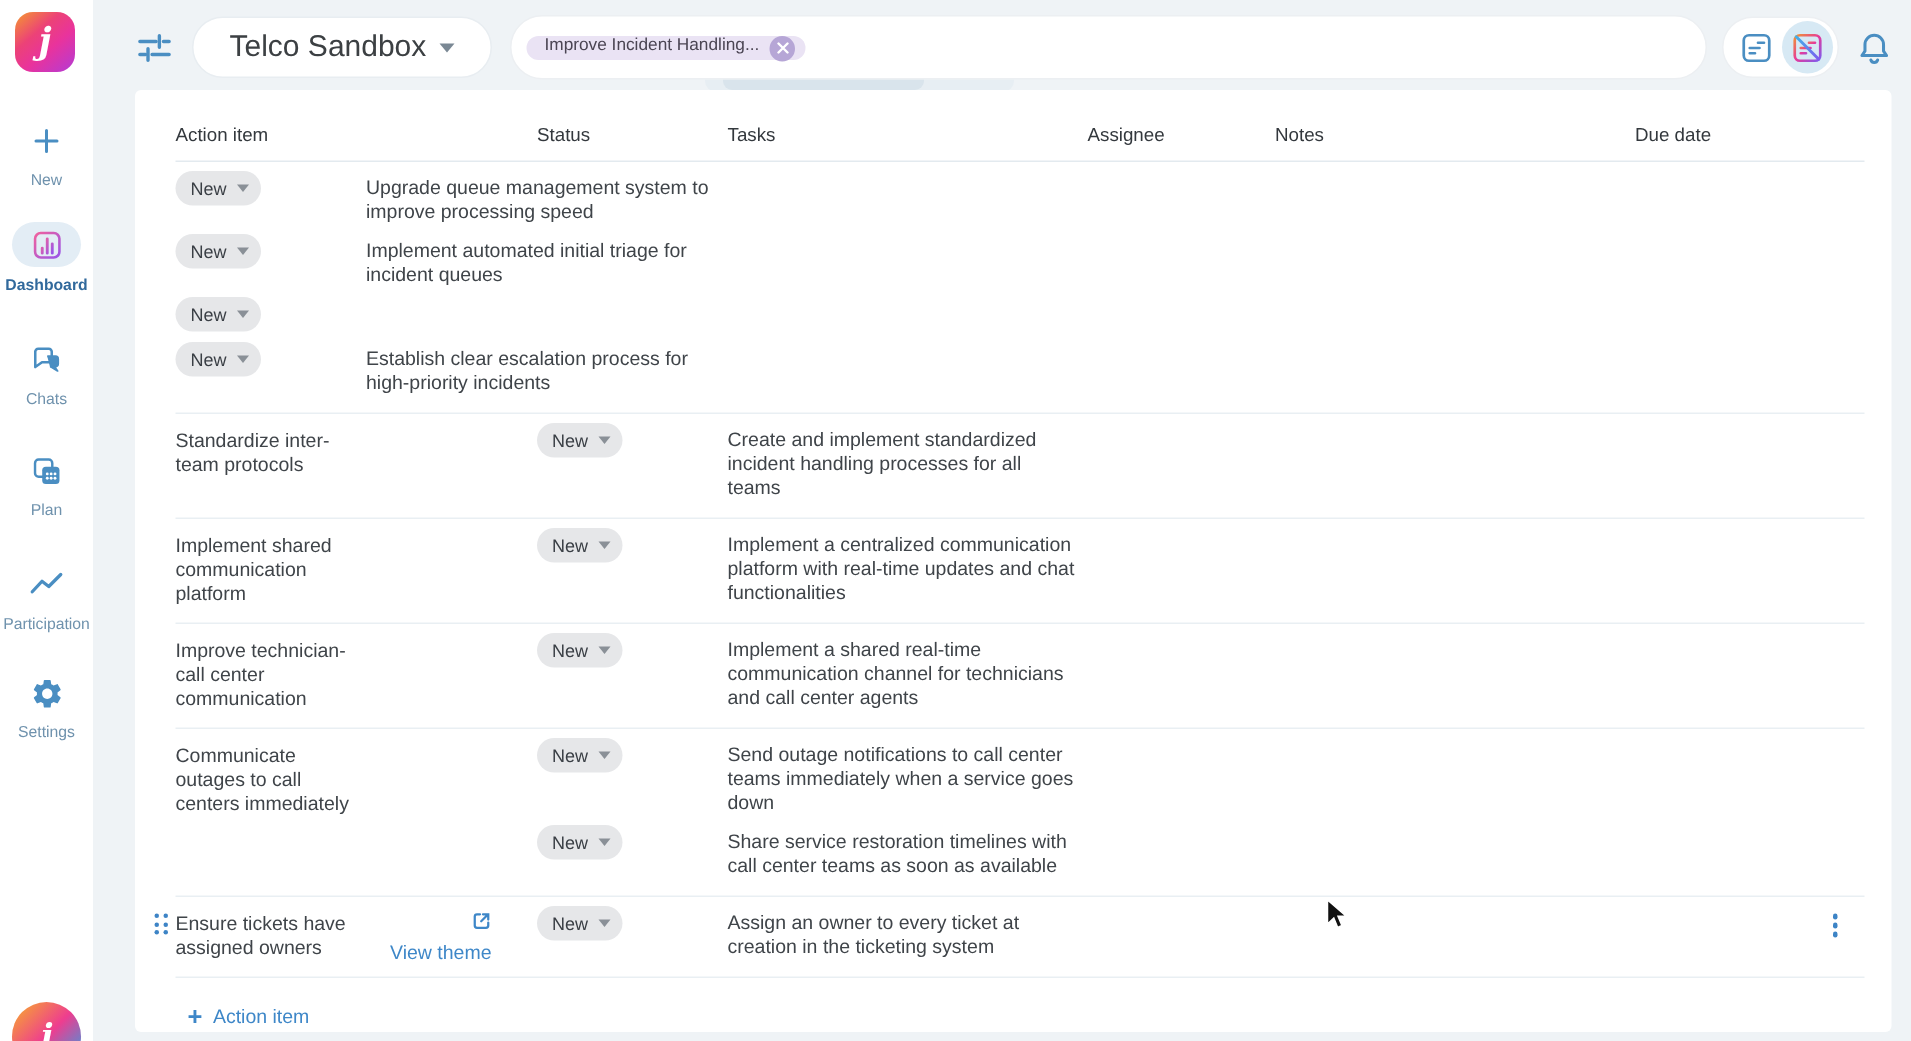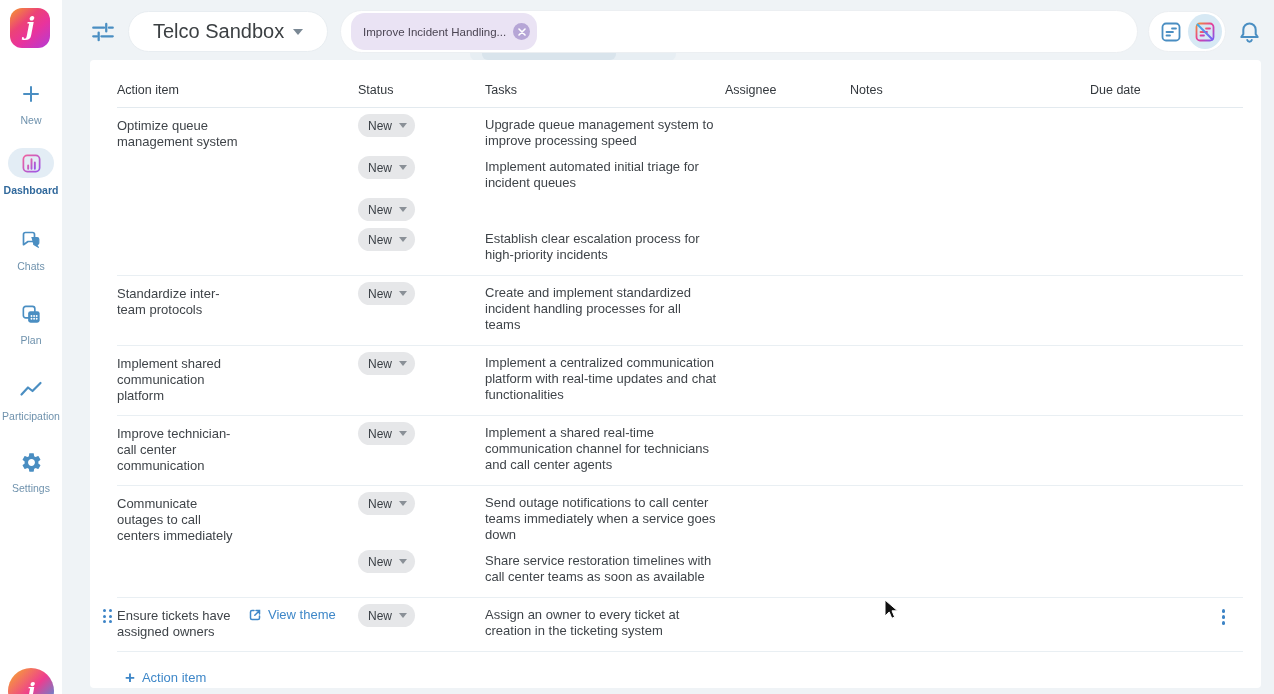--- a/index.html
+++ b/index.html
@@ -24,21 +24,21 @@
   .side-item.active .si-label{color:var(--side-active);font-weight:bold;}
 
   
   .tb-filter{position:absolute;left:90px;top:19px;width:26px;height:26px;z-index:2;cursor:pointer;}
   .ws-pill{position:absolute;left:128px;top:11px;width:200px;height:41px;background:#fff;border:1px solid #e8edf1;
     border-radius:21px;display:flex;align-items:center;padding:0 16px 0 24px;z-index:2;cursor:pointer;}
   .ws-pill .ws-name{font-size:20px;color:#3c4043;font-weight:500;flex:1;}
   .ws-caret{width:0;height:0;border-left:5px solid transparent;border-right:5px solid transparent;border-top:6px solid #7a8894;margin-right:8px;}
   .search-pill{position:absolute;left:340px;top:10px;width:798px;height:43px;background:#fff;border:1px solid #eceff2;
     border-radius:22px;display:flex;align-items:center;padding:0 10px;z-index:2;cursor:text;}
-  .chip{display:flex;align-items:center;gap:7px;background:var(--chip-bg);border-radius:14px;height:37px;padding:0 7px 0 12px;cursor:default;}
+  .chip{display:flex;align-items:flex-start;gap:7px;background:var(--chip-bg);border-radius:14px;height:16px;padding:0 7px 0 12px;cursor:default;}
   .chip-label{font-size:11.5px;color:var(--chip-text);}
   .chip-x{width:17px;height:17px;border-radius:50%;background:var(--chip-x);display:flex;align-items:center;justify-content:center;cursor:pointer;border:none;}
   .icons-pill{position:absolute;left:1148px;top:11px;width:78px;height:41px;background:#fff;border:1px solid #eceff2;
     border-radius:21px;display:flex;align-items:center;padding:0 3px 0 10px;z-index:2;}
   .ic-btn{background:none;border:none;display:flex;align-items:center;justify-content:center;cursor:pointer;}
   .ic-circle{width:35px;height:35px;border-radius:50%;background:#d7e9f4;margin-left:5px;}
   .bell-btn{position:absolute;left:1235px;top:18px;width:28px;height:28px;background:none;border:none;cursor:pointer;z-index:2;}
 
   
   .tab-remnant{position:absolute;left:470px;top:53px;width:206px;height:8px;background:#e7eef3;border-radius:0 0 7px 7px;z-index:1;}
@@ -59,21 +59,21 @@
   .col-s{width:127px;}
   .pill{width:57px;height:23px;border-radius:12px;background:var(--pill-bg);border:none;display:flex;align-items:center;
     justify-content:space-between;padding:0 8px 0 10px;margin-top:-3px;cursor:pointer;}
   .pill .st{font-size:12px;color:#3a3f45;}
   .pill .caret{width:0;height:0;border-left:4px solid transparent;border-right:4px solid transparent;border-top:5px solid #8a9097;}
   .col-t{width:240px;font-size:13px;line-height:16px;color:var(--text);padding-right:8px;}
   .col-as{width:125px;} .col-n{width:240px;} .col-d{flex:1;}
 
   .drag-handle{position:absolute;left:-14px;top:11px;display:grid;grid-template-columns:repeat(2,3px);grid-gap:2.5px;cursor:grab;background:none;border:none;}
   .drag-handle i{width:3px;height:3px;border-radius:50%;background:#3d84c6;}
-  .view-theme{position:absolute;left:131px;top:9px;display:flex;align-items:center;gap:6px;background:none;border:none;cursor:pointer;}
+  .view-theme{position:absolute;left:143px;top:9px;display:flex;align-items:flex-end;gap:6px;background:none;border:none;cursor:pointer;flex-direction:column;}
   .view-theme span{font-size:13px;color:var(--accent);}
   .kebab{position:absolute;right:18px;top:11px;display:flex;flex-direction:column;gap:2.5px;background:none;border:none;cursor:pointer;}
   .kebab i{width:3.5px;height:3.5px;border-radius:50%;background:#3d84c6;}
 
   .add-row{padding:18px 0 20px;}
   .add-btn{display:flex;align-items:center;gap:7px;background:none;border:none;cursor:pointer;margin-left:8px;}
   .add-btn .plus{color:var(--accent);font-size:17px;line-height:14px;font-weight:bold;}
   .add-btn .lbl{color:var(--accent);font-size:13px;}
 
   .footer-logo{position:absolute;left:8px;top:668px;width:46px;height:46px;border-radius:50%;z-index:4;
@@ -229,21 +229,20 @@
     <div class="thead">
       <span class="th c0">Action item</span>
       <span class="th c1">Status</span>
       <span class="th c2">Tasks</span>
       <span class="th c3">Assignee</span>
       <span class="th c4">Notes</span>
       <span class="th c5">Due date</span>
     </div>
 
     <div class="group">
-      <div class="col-a"><span class="ai-text">Optimize queue management system</span></div>
       <div class="tasks">
         <div class="trow">
           <div class="col-s">
               <button class="pill">
                 <span class="st">New</span>
                 <span class="caret"></span>
               </button>
             </div>
           <div class="col-t">Upgrade queue management system to improve processing speed</div>
           <div class="col-as"></div>

